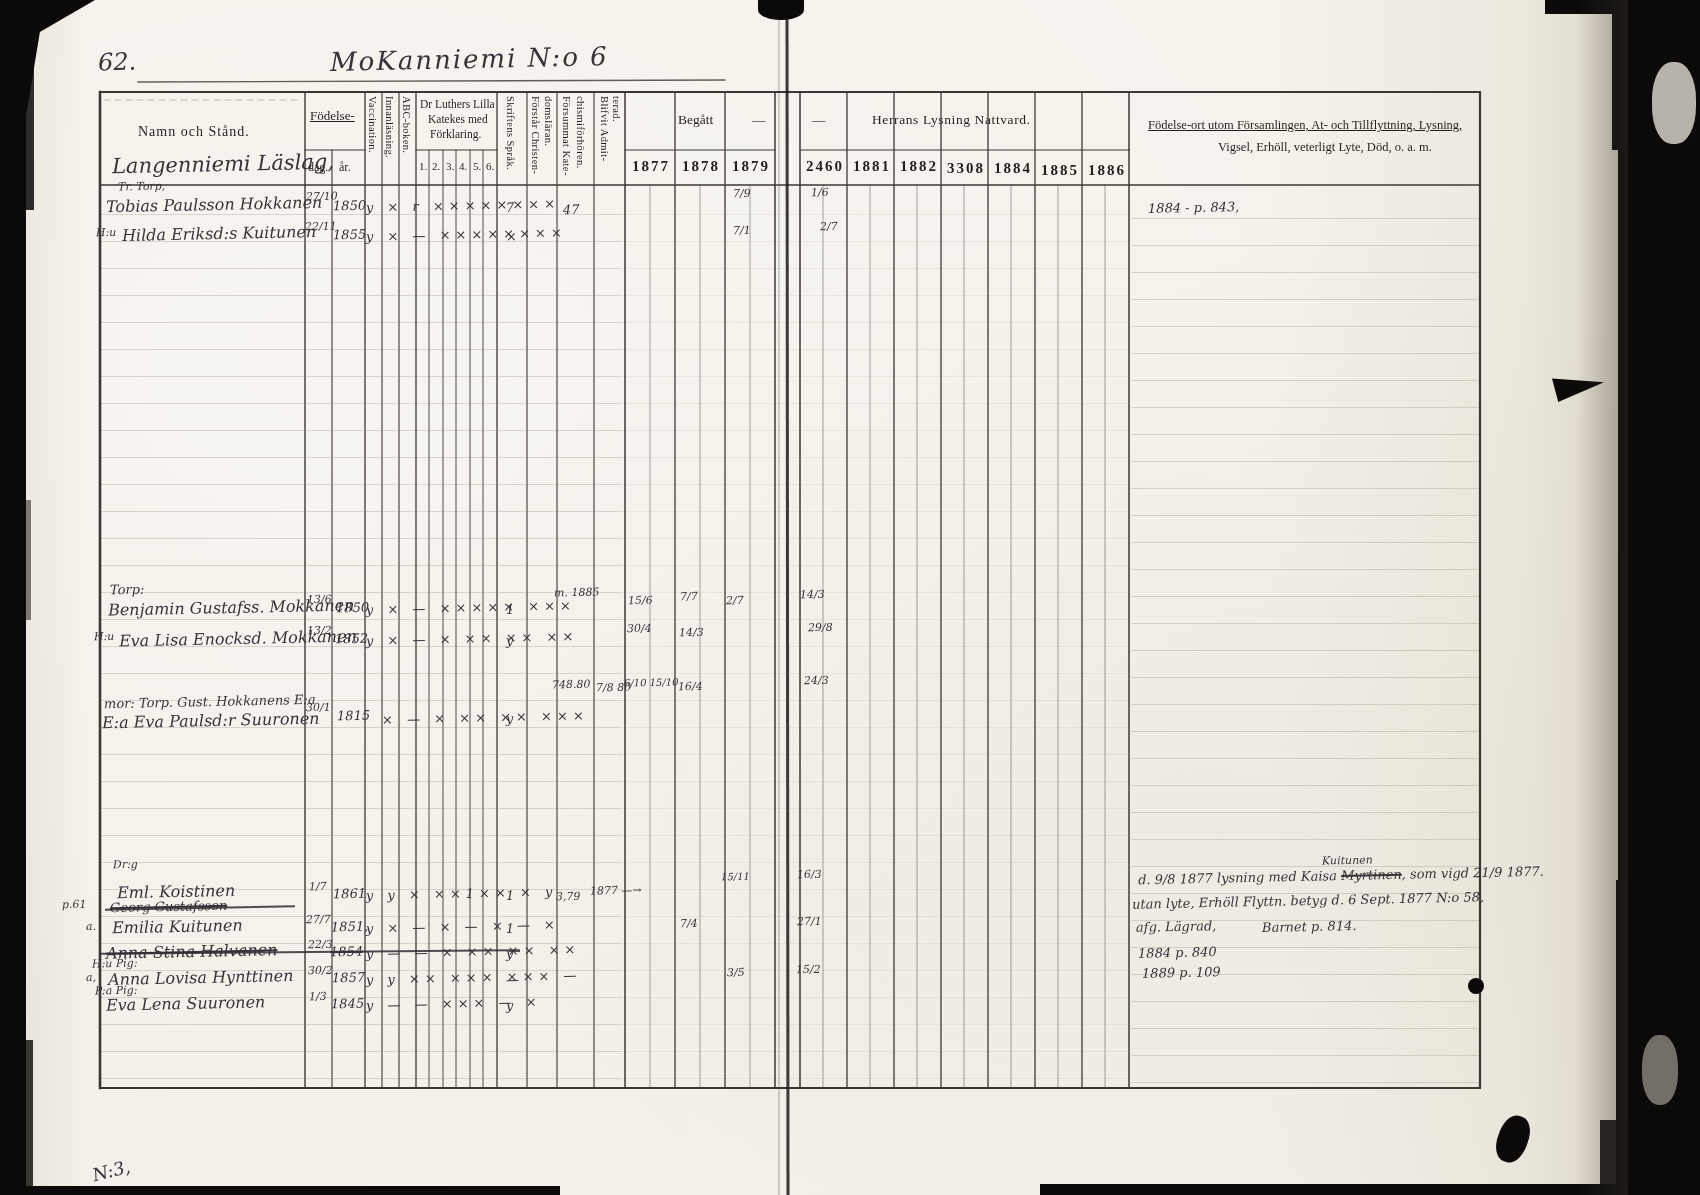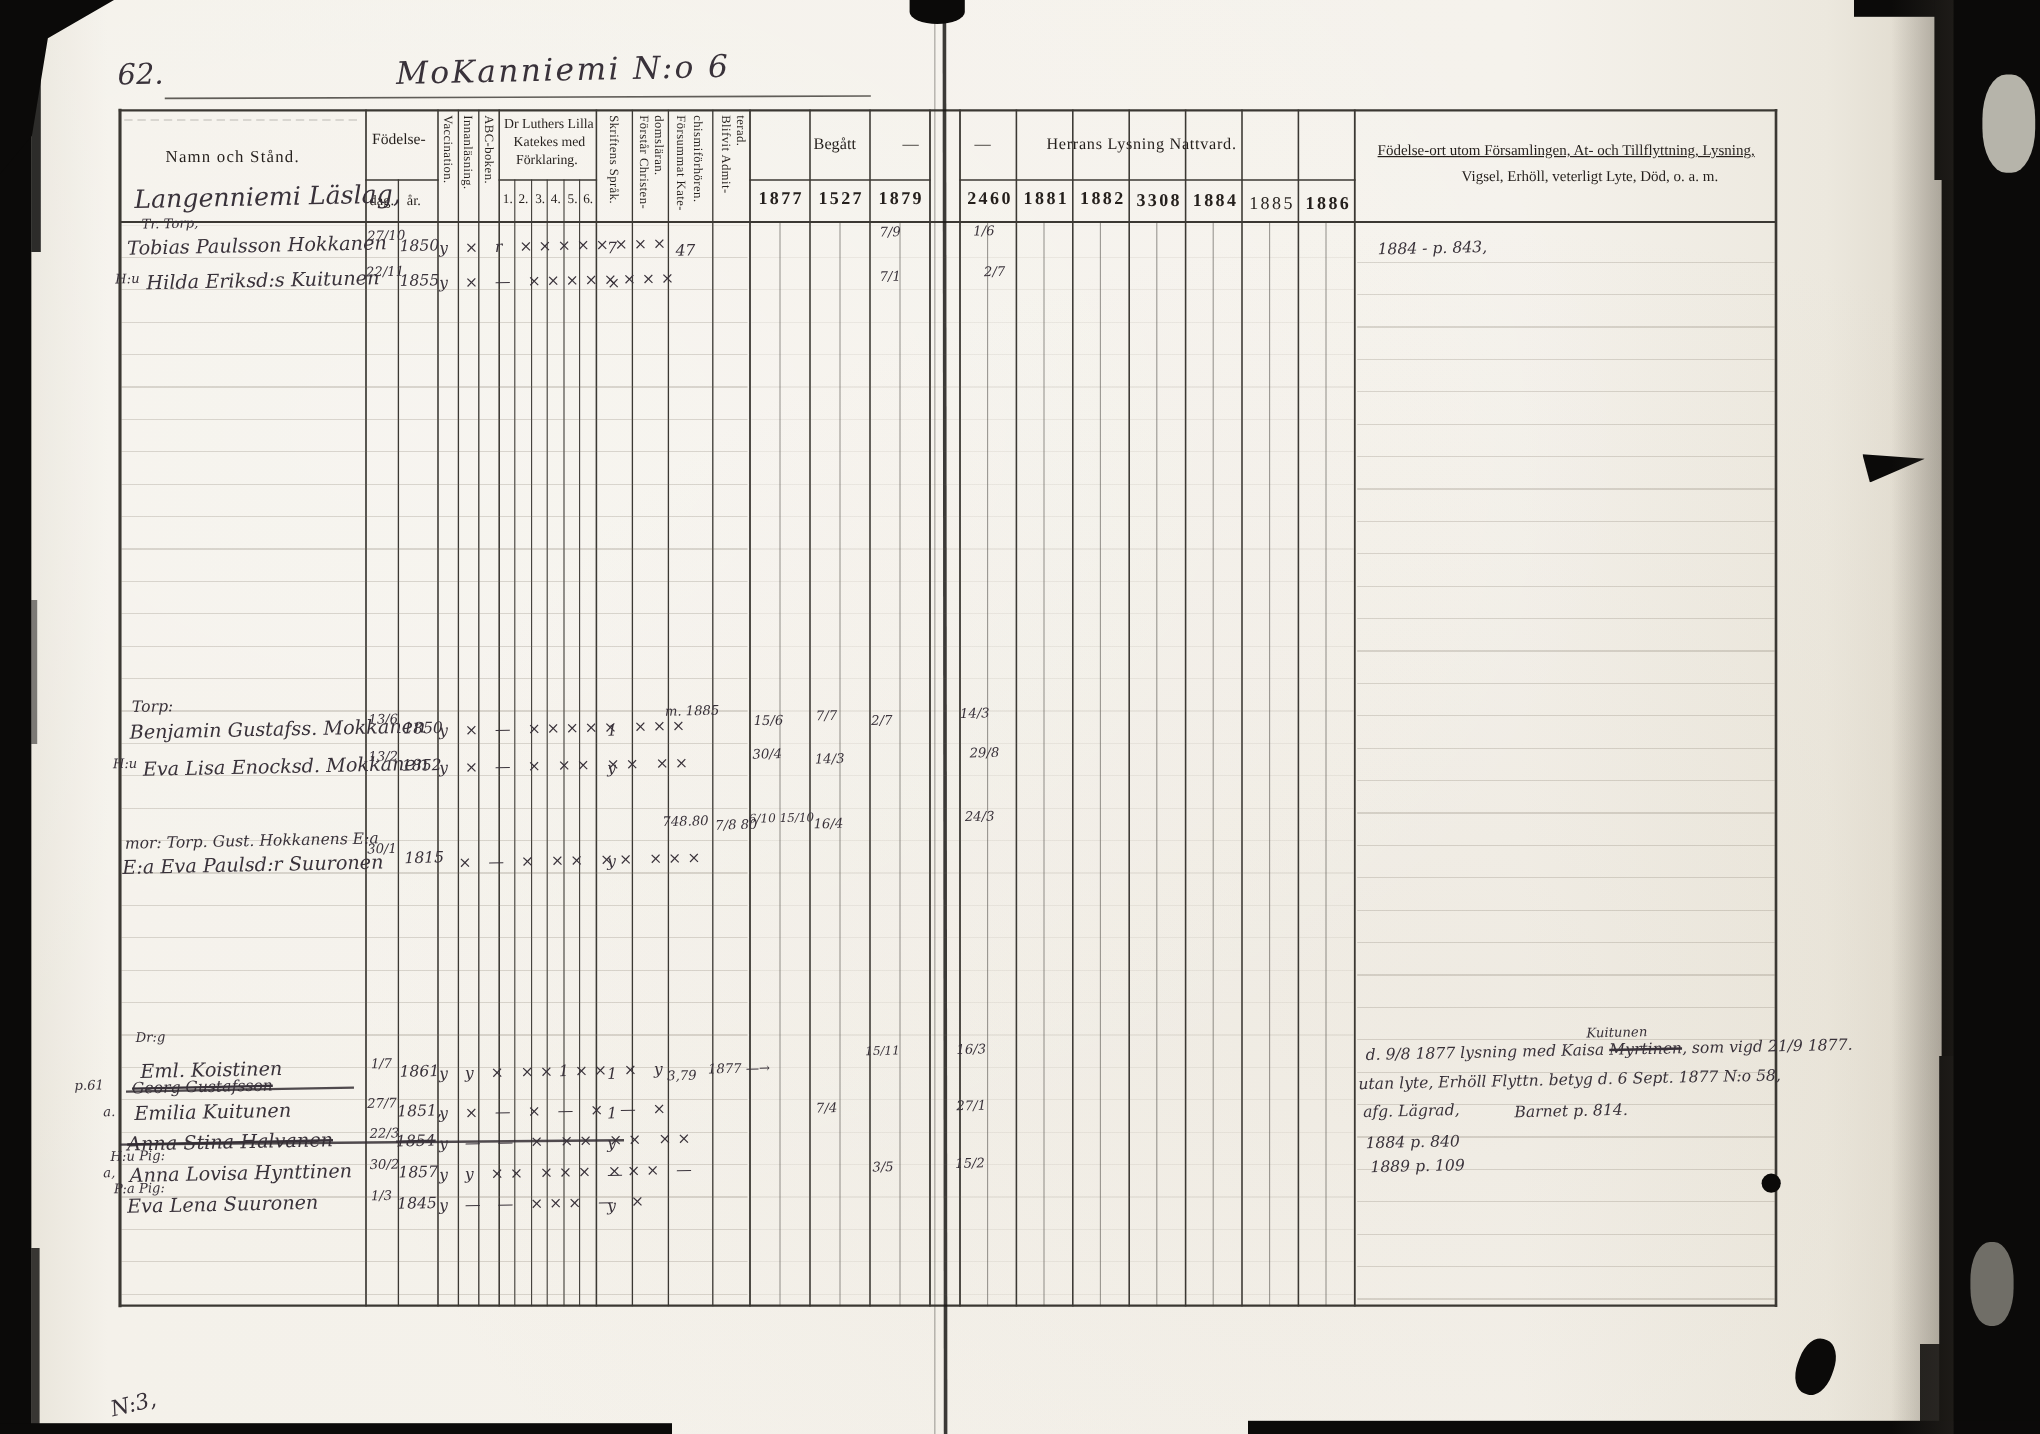--- a/index.html
+++ b/index.html
@@ -99,21 +99,21 @@
   </svg>
 
   <div class="abs guides" style="left:101px;top:188px;width:522px;height:898px;"></div>
   <div class="abs guides" style="left:1131px;top:192px;width:348px;height:894px;"></div>
   <div class="abs guides-light" style="left:626px;top:188px;width:502px;height:898px;"></div>
 
   <div class="abs hw" style="left:98px;top:48px;font-size:24px;">62.</div>
   <div class="abs hw" style="left:330px;top:44px;font-size:26px;letter-spacing:2px;">MoKanniemi N:o 6</div>
 
   <div class="abs p" style="left:138px;top:124px;font-size:14px;letter-spacing:1px;">Namn och Stånd.</div>
-  <div class="abs p" style="left:310px;top:108px;font-size:13px;">Födelse-</div>
+  <div class="abs p" style="left:310px;top:108px;font-size:13px;text-decoration:underline;">Födelse-</div>
   <div class="abs p" style="left:308px;top:160px;font-size:12px;">dag.</div>
   <div class="abs p" style="left:339px;top:160px;font-size:12px;">år.</div>
   <div class="abs vt" style="left:367px;top:96px;height:88px;">Vaccination.</div>
   <div class="abs vt" style="left:384px;top:96px;height:88px;">Innanläsning.</div>
   <div class="abs vt" style="left:401px;top:96px;height:88px;">ABC-boken.</div>
   <div class="abs p" style="left:420px;top:98px;font-size:11.5px;">Dr Luthers Lilla</div>
   <div class="abs p" style="left:428px;top:113px;font-size:11.5px;text-align:center;">Katekes med</div>
   <div class="abs p" style="left:430px;top:128px;font-size:11.5px;">Förklaring.</div>
   <div class="abs p" style="left:419px;top:160px;font-size:11px;">1.</div>
   <div class="abs p" style="left:432px;top:160px;font-size:11px;">2.</div>
@@ -127,28 +127,28 @@
   <div class="abs vt" style="left:561px;top:96px;height:88px;">Försummat Kate-</div>
   <div class="abs vt" style="left:575px;top:96px;height:88px;">chismiförhören.</div>
   <div class="abs vt" style="left:599px;top:96px;height:88px;">Blifvit Admit-</div>
   <div class="abs vt" style="left:611px;top:96px;height:88px;">terad.</div>
   <div class="abs p" style="left:678px;top:112px;font-size:13.5px;">Begått</div>
   <div class="abs p" style="left:752px;top:112px;font-size:13.5px;">—</div>
   <div class="abs p" style="left:812px;top:112px;font-size:13.5px;">—</div>
   <div class="abs p" style="left:872px;top:112px;font-size:13.5px;letter-spacing:.6px;">Herrans Lysning Nattvard.</div>
 
   <div class="abs p" style="left:632px;top:158px;font-size:15px;font-weight:bold;letter-spacing:2px;">1877</div>
-  <div class="abs p" style="left:682px;top:158px;font-size:15px;font-weight:bold;letter-spacing:2px;">1527</div>
+  <div class="abs p" style="left:682px;top:158px;font-size:15px;font-weight:bold;letter-spacing:2px;">1878</div>
   <div class="abs p" style="left:732px;top:158px;font-size:15px;font-weight:bold;letter-spacing:2px;">1879</div>
   <div class="abs p" style="left:806px;top:158px;font-size:15px;font-weight:bold;letter-spacing:2px;">2460</div>
   <div class="abs p" style="left:853px;top:158px;font-size:15px;font-weight:bold;letter-spacing:2px;">1881</div>
   <div class="abs p" style="left:900px;top:158px;font-size:15px;font-weight:bold;letter-spacing:2px;">1882</div>
   <div class="abs p" style="left:947px;top:160px;font-size:15px;font-weight:bold;letter-spacing:2px;">3308</div>
   <div class="abs p" style="left:994px;top:160px;font-size:15px;font-weight:bold;letter-spacing:2px;">1884</div>
-  <div class="abs p" style="left:1041px;top:162px;font-size:15px;font-weight:normal;letter-spacing:2px;">1885</div>
+  <div class="abs p" style="left:1041px;top:162px;font-size:15px;font-weight:bold;letter-spacing:2px;">1885</div>
   <div class="abs p" style="left:1088px;top:162px;font-size:15px;font-weight:bold;letter-spacing:2px;">1886</div>
 
   <div class="abs p" style="left:1148px;top:118px;font-size:12.5px;text-decoration:underline;">Födelse-ort utom Församlingen, At- och Tillflyttning, Lysning,</div>
   <div class="abs p" style="left:1218px;top:140px;font-size:12.5px;">Vigsel, Erhöll, veterligt Lyte, Död, o. a. m.</div>
 
   <div class="abs hw hw-lg" style="left:112px;top:152px;">Langenniemi Läslag,</div>
   <div class="abs hw hw-xs" style="left:118px;top:180px;">Tr. Torp,</div>
 
   <div class="abs hw hw-md" style="left:106px;top:195px;">Tobias Paulsson Hokkanen</div>
   <div class="abs hw cf" style="left:306px;top:190px;">27/10</div>

